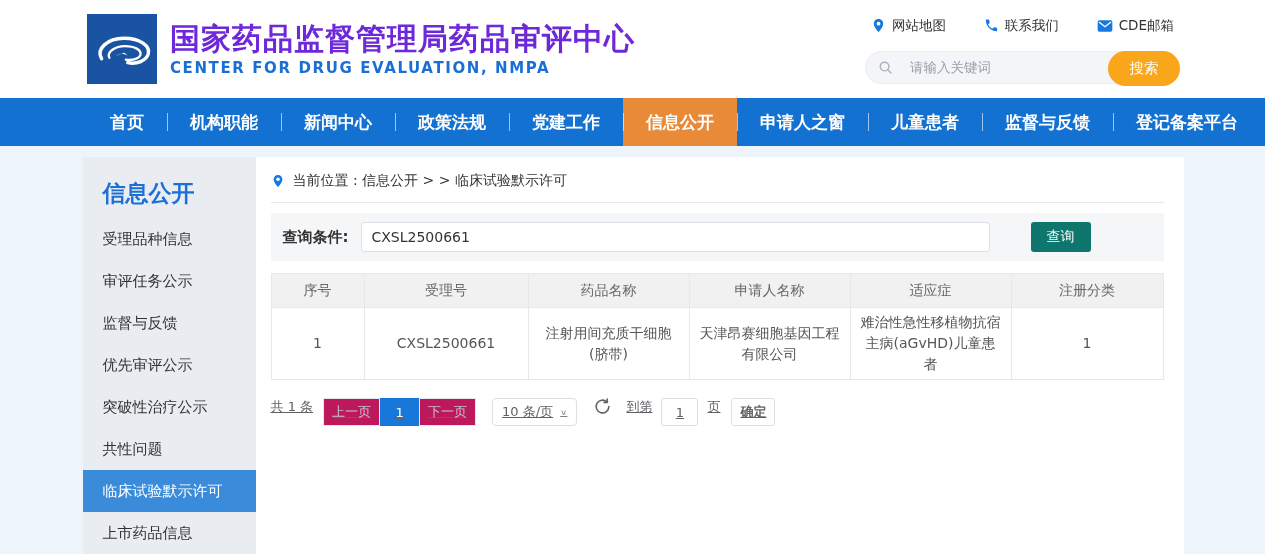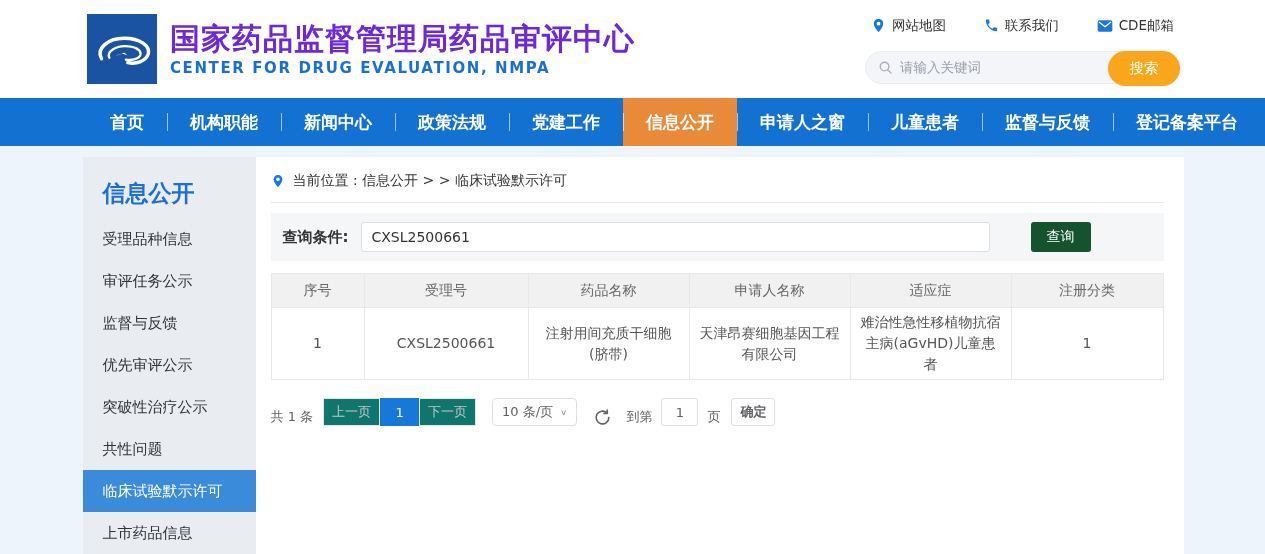--- a/index.html
+++ b/index.html
@@ -12,21 +12,21 @@
   .brand { display:flex; align-items:center; gap:13px; }
   .logo-box { width:70px; height:70px; flex-shrink:0; }
   .site-title { font-size:30px; font-weight:bold; color:#6d28d9; letter-spacing:1px; line-height:1.1; }
   .site-sub { font-size:15px; font-weight:bold; color:#1a6fd4; letter-spacing:1.6px; margin-top:4px; }
   .header-right { margin-left:auto; width:315px; }
   .quick-links { display:flex; justify-content:space-between; padding:0 6px; margin:2px 0 16px; }
   .quick-link { display:flex; align-items:center; gap:6px; font-size:13.5px; color:#333; cursor:pointer; }
   .search-bar { position:relative; height:33px; background:#f3f5f8; border:1px solid #e9ecf1;
     border-radius:17px; display:flex; align-items:center; padding:0 74px 0 12px; }
   .search-input { border:none; background:transparent; outline:none; width:100%;
-    font-size:13.5px; color:#4d7c0f; font-family:inherit; }
+    font-size:13.5px; color:#4d7c0f; font-family:inherit;margin-left:10px; }
   .search-input::placeholder { color:#9aa0a8; }
   .search-btn { position:absolute; right:-1px; top:-1px; height:35px; width:72px; border:none;
     border-radius:18px; background:#f9a61b; color:#fff; font-size:14.5px; cursor:pointer; font-family:inherit; }
 
   
   .nav { height:48px; background:#1371d1; display:flex; align-items:stretch; padding-left:87px; }
   .nav-item { display:flex; align-items:center; padding:0 23px; color:#fff; font-size:17px;
     font-weight:bold; position:relative; cursor:pointer; white-space:nowrap; }
   .nav-item + .nav-item::before { content:""; position:absolute; left:0; top:15px; bottom:15px;
     width:1px; background:rgba(255,255,255,.6); }
@@ -44,33 +44,33 @@
   .main { flex:1; background:#fff; padding:0 20px 0 15px; }
 
   .breadcrumb { display:flex; align-items:center; gap:8px; padding:15px 0 12px;
     font-size:14px; color:#333; border-bottom:1px solid #e6e6e6; }
 
   .query-bar { margin-top:10px; background:#f5f6f8; display:flex; align-items:center;
     padding:9px 0 9px 12px; }
   .query-label { font-size:15px; color:#333; font-weight:bold; white-space:nowrap; }
   .query-input { width:629px; height:30px; border:1px solid #dcdfe6; border-radius:3px;
     margin-left:12px; padding:0 10px; font-size:14px; color:#333; background:#fff; font-family:inherit; outline:none;}
-  .query-btn { width:60px; height:30px; background:#14532d; color:#fff; border:none;
+  .query-btn { width:60px; height:30px; background:#0f766e; color:#fff; border:none;
     border-radius:3px; font-size:14px; margin-left:41px; cursor:pointer; font-family:inherit; }
 
   table.result { margin-top:12px; width:100%; border-collapse:collapse; table-layout:fixed; }
   table.result th { height:34px; background:#f1f1f1; color:#666; font-size:14px; font-weight:normal;
     border:1px solid #e8e8e8; text-align:center; }
   table.result td { height:54px; color:#555; font-size:14px; border:1px solid #e8e8e8;
     text-align:center; padding:4px 10px; line-height:1.5; }
 
-  .pagination { margin-top:18px; display:flex; align-items:flex-end; font-size:13px; color:#606266; }
+  .pagination { margin-top:18px; display:flex; align-items:flex-start; font-size:13px; color:#606266;text-decoration:underline; }
   .pg-total { margin-right:10px; white-space:nowrap; }
   .pager { display:flex; }
-  .pg-btn { height:28px; min-width:51px; padding:8px 8px; background:#0f766e; border:1px solid #e4e8ee;
+  .pg-btn { height:28px; min-width:51px; padding:8px 8px; background:#be185d; border:1px solid #e4e8ee;
     color:#c0c4cc; display:flex; align-items:center; justify-content:center; font-size:13px; cursor:default; }
   .pg-page { height:28px; width:39px; display:flex; align-items:center; justify-content:center;
     font-size:13px; cursor:pointer; }
   .pg-page.active { background:#1778d9; border:1px solid #1778d9; color:#fff; }
   .pg-size { margin-left:16px; height:28px; border:1px solid #dcdfe6; border-radius:4px;
     background:#fff; display:flex; align-items:center; gap:7px; padding:0 9px; cursor:pointer; white-space:nowrap; }
   .pg-size .chev { font-size:10px; color:#909399; transform:scaleY(.8); }
   .pg-refresh { margin-left:17px; display:flex; align-items:center; cursor:pointer; }
   .pg-goto-label { margin-left:15px; white-space:nowrap; }
   .pg-goto-input { width:37px; height:28px; border:1px solid #dcdfe6; border-radius:3px; margin:0 9px;

